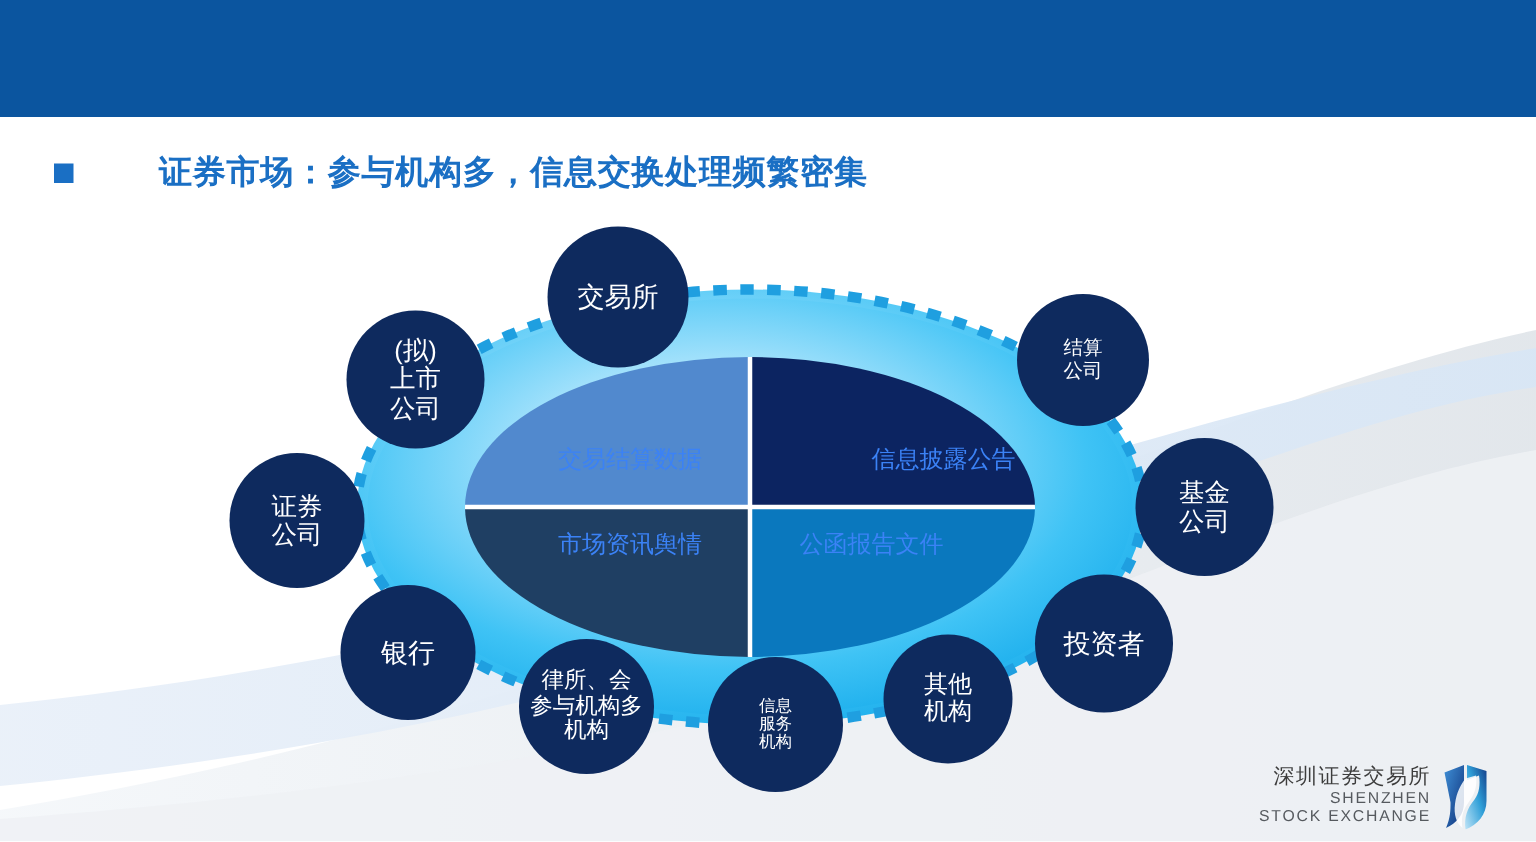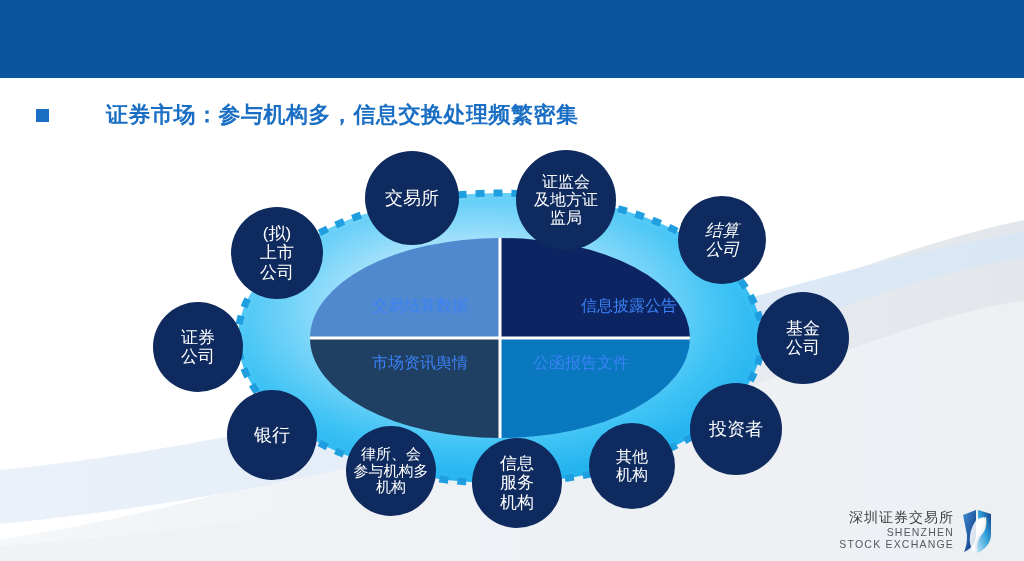--- a/index.html
+++ b/index.html
@@ -133,31 +133,28 @@
       <line x1="310" y1="338" x2="690" y2="338" stroke="#ffffff" stroke-width="3"></line>
     </g>
   </svg>
 
   <div class="quad-label" style="left:355px;top:296px;width:130px;">交易结算数据</div>
   <div class="quad-label" style="left:516px;top:296px;width:130px;margin-left:48px;">信息披露公告</div>
   <div class="quad-label" style="left:355px;top:353px;width:130px;">市场资讯舆情</div>
   <div class="quad-label" style="left:516px;top:353px;width:130px;">公函报告文件</div>
 
   <div class="node" style="left:365px;top:151px;width:94px;height:94px;font-size:18px;">交易所</div>
-  <div class="node" style="left:516px;top:150px;width:100px;height:100px;font-size:16px;">证监会
-及地方证
-监局</div>
-  <div class="node" style="left:678px;top:196px;width:88px;height:88px;font-size:17px;font-style:italic;">结算
+  <div class="node" style="left:678px;top:196px;width:88px;height:88px;font-size:13px;">结算
 公司</div>
   <div class="node" style="left:757px;top:292px;width:92px;height:92px;font-size:17px;">基金
 公司</div>
   <div class="node" style="left:690px;top:383px;width:92px;height:92px;font-size:18px;">投资者</div>
   <div class="node" style="left:589px;top:423px;width:86px;height:86px;font-size:16px;text-align:center;">其他
 机构</div>
-  <div class="node" style="left:472px;top:438px;width:90px;height:90px;font-size:17px;">信息
+  <div class="node" style="left:472px;top:438px;width:90px;height:90px;font-size:11px;">信息
 服务
 机构</div>
   <div class="node" style="left:346px;top:426px;width:90px;height:90px;font-size:15px;">律所、会
 参与机构多
 机构</div>
   <div class="node" style="left:227px;top:390px;width:90px;height:90px;font-size:18px;">银行</div>
   <div class="node" style="left:153px;top:302px;width:90px;height:90px;font-size:17px;">证券
 公司</div>
   <div class="node" style="left:231px;top:207px;width:92px;height:92px;font-size:17px;">(拟)
 上市

